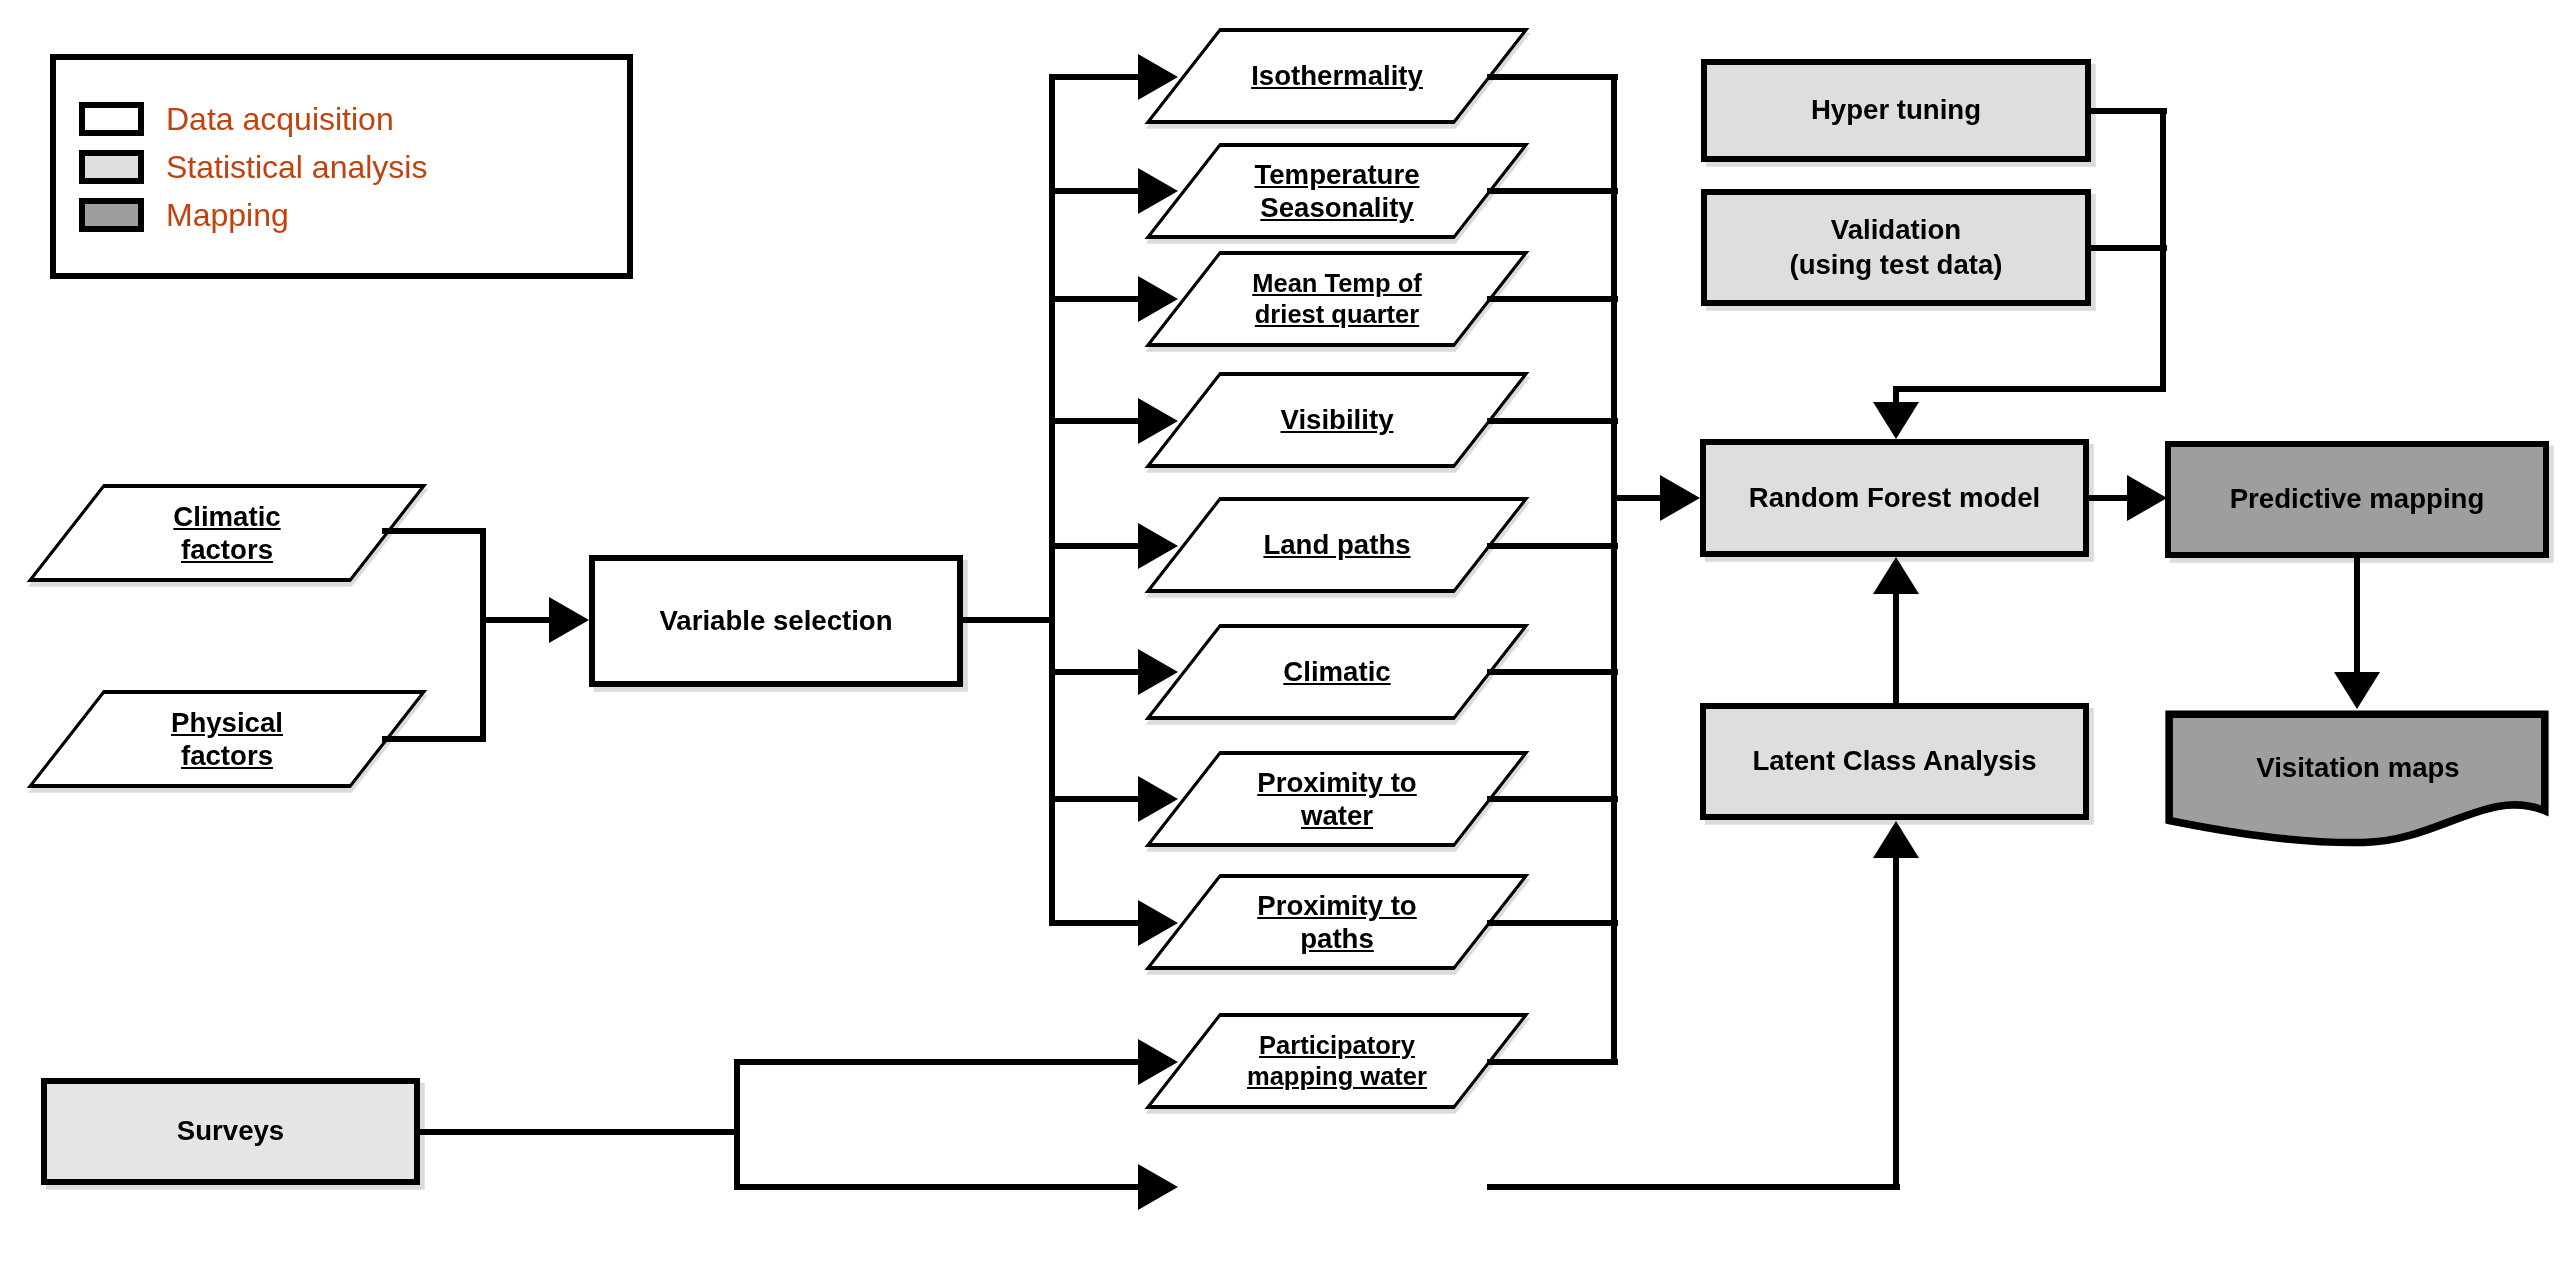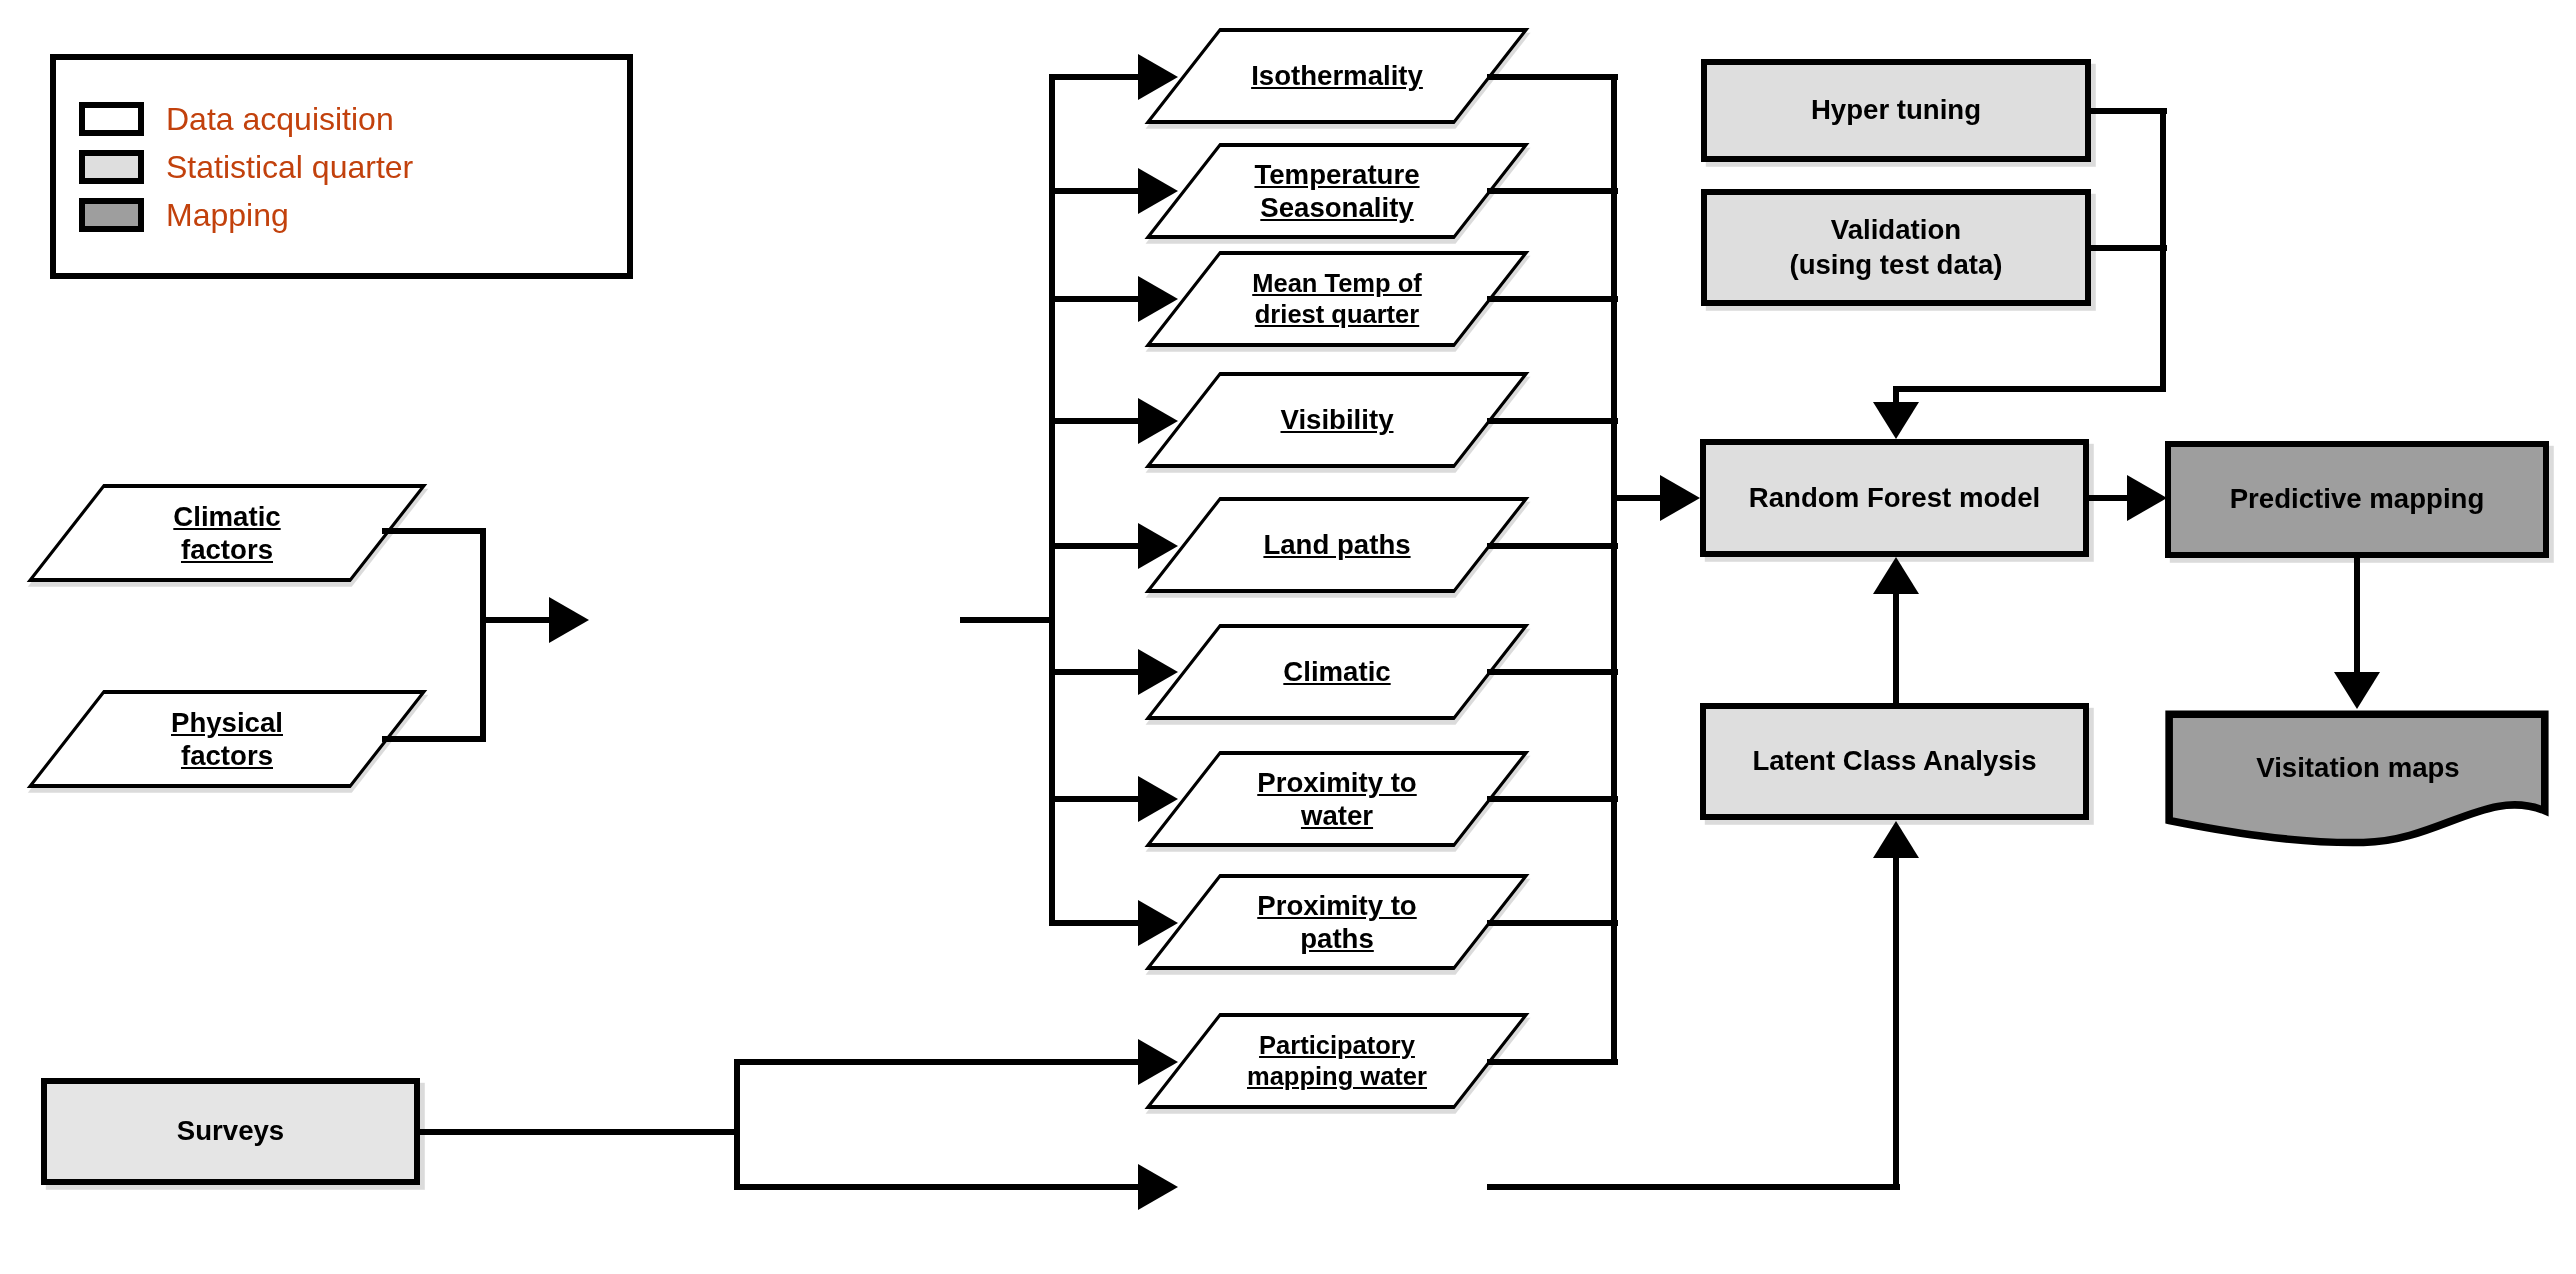--- a/index.html
+++ b/index.html
@@ -60,21 +60,21 @@
 </style>
 </head>
 <body>
 
 <div class="canvas">
 
   <div class="legend">
     <div class="swatch" style="top: 42px; background: rgb(255, 255, 255);"></div>
     <div class="ltext" style="top:42px;">Data acquisition</div>
     <div class="swatch" style="top: 90px; background: rgb(222, 222, 222);"></div>
-    <div class="ltext" style="top:90px;">Statistical quarter</div>
+    <div class="ltext" style="top:90px;">Statistical analysis</div>
     <div class="swatch" style="top: 138px; background: rgb(158, 158, 158);"></div>
     <div class="ltext" style="top:138px;">Mapping</div>
   </div>
 
   <div class="para" style="left:65px; top:484px; width:324px; height:98px;">
     <div class="shape" style="background: rgb(255, 255, 255);"></div>
     <div class="label">Climatic
 factors</div>
   </div>
   <div class="para" style="left:65px; top:690px; width:324px; height:98px;">
@@ -82,20 +82,23 @@
     <div class="label">Physical
 factors</div>
   </div>
 
   <div class="hl" style="left:382px; top:528px;  width:103px;"></div>
   <div class="hl" style="left:382px; top:736px; width:103px;"></div>
   <div class="vl" style="left:480px; top:528px;  height:214px;"></div>
   <div class="hl" style="left:480px; top:617px;  width:69px;"></div>
   <div class="ah-r" style="left:549px; top:597px;"></div>
 
+  <div class="box" style="left: 589px; top: 555px; width: 374px; height: 132px; background: rgb(255, 255, 255);">
+    <span>Variable selection</span>
+  </div>
   <div class="hl" style="left:960px; top:617px; width:93px;"></div>
 
   <div class="vl" style="left:1049px; top:74px; height:852px;"></div>
 
   <div class="hl" style="left:1052px; top:74px;  width:90px;"></div>
   <div class="ah-r" style="left:1138px; top:54px;"></div>
   <div class="hl" style="left:1052px; top:188px;  width:90px;"></div>
   <div class="ah-r" style="left:1138px; top:168px;"></div>
   <div class="hl" style="left:1052px; top:296px;  width:90px;"></div>
   <div class="ah-r" style="left:1138px; top:276px;"></div>

